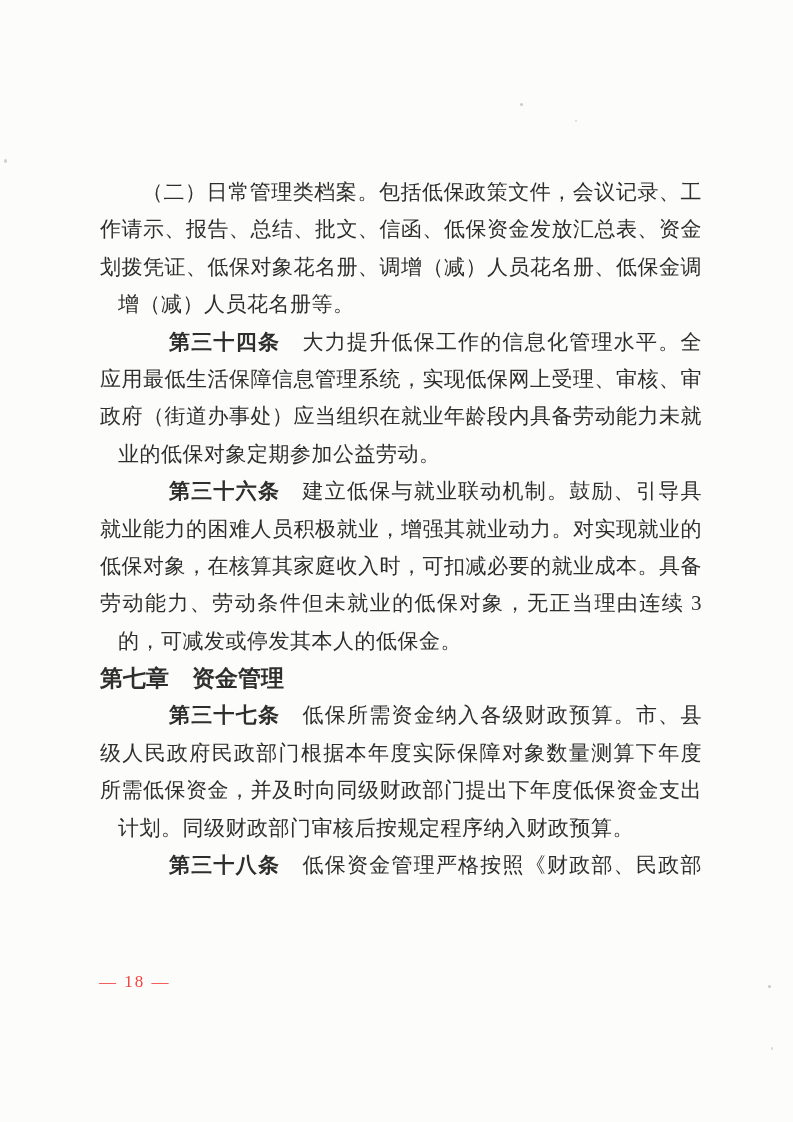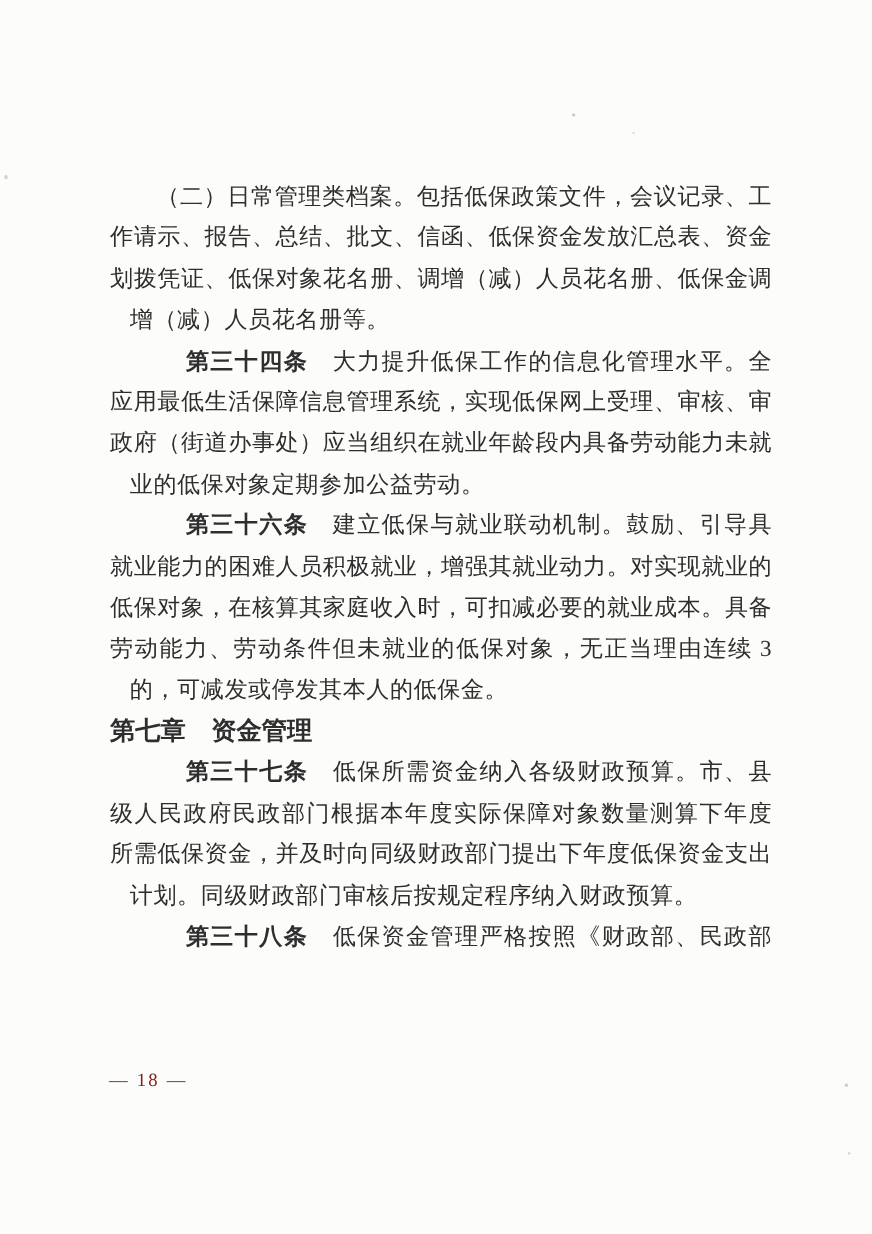--- a/index.html
+++ b/index.html
@@ -12,21 +12,21 @@
     width: 793px;
     height: 1122px;
     background: #fcfcfb;
     overflow: hidden;
     font-family: "Liberation Serif", "DejaVu Serif", serif;
     color: #2e2e2e;
   }
   .text-block {
     position: absolute;
     left: 100px;
-    top: 160px;
+    top: 174px;
     width: 602px;
   }
   .line {
     box-sizing: border-box;
     width: 602px;
     height: 37.4px;
     line-height: 37.4px;
     font-size: 21px;
     letter-spacing: 0.5px;
     overflow: hidden;
@@ -53,21 +53,21 @@
     font-weight: bold;
     text-align: left;
     overflow: hidden;
   }
   .page-number {
     position: absolute;
     left: 99px;
     top: 972px;
     font-size: 17px;
     letter-spacing: 2px;
-    color: #7f1d1d;
+    color: #ef4444;
   }
   .speck {
     position: absolute;
     background: #9a9a96;
     border-radius: 50%;
   }
   .speck.s1 { left: 520px; top: 103px; width: 3px; height: 3px; opacity: .5; }
   .speck.s2 { left: 575px; top: 120px; width: 2px; height: 2px; opacity: .4; }
   .speck.s3 { left: 4px;   top: 159px; width: 3px; height: 4px; opacity: .45; }
   .speck.s4 { left: 768px; top: 985px; width: 3px; height: 3px; opacity: .5; }

